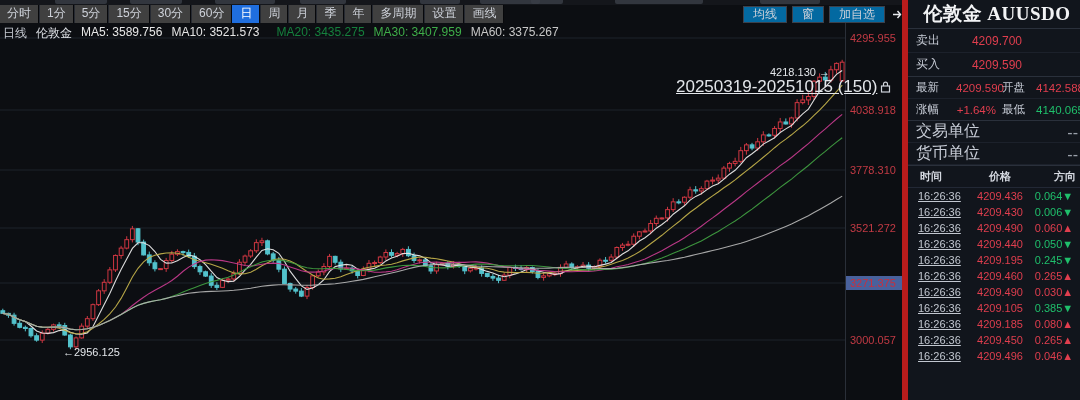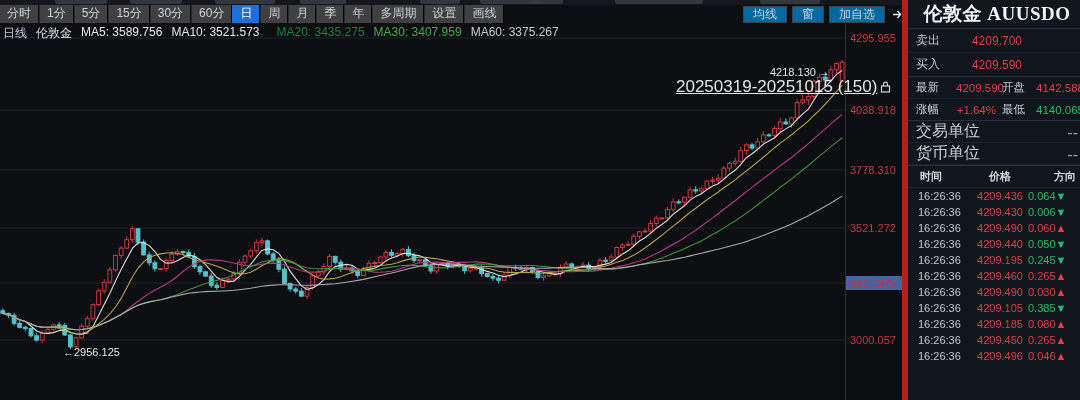--- a/index.html
+++ b/index.html
@@ -48,22 +48,22 @@
   .u-row{display:flex;align-items:flex-end;height:21px;padding:0 8px;border-bottom:1px solid #1c212b;
          font-size:16px;}
   .u-row .val{margin-left:auto;color:#9aa0aa;}
   .sep{border-top:1px solid #2a303b;margin-top:-1px;}
   #tickhead{display:grid;grid-template-columns:52px 1fr 48px;height:21px;align-items:center;
             padding:0 10px 0 12px;border-top:1px solid #2a303b;border-bottom:1px solid #222835;
             font-size:11px;font-weight:bold;color:#d4d8e0;}
   #tickhead .c2{text-align:center;} #tickhead .c3{text-align:right;}
   .t-row{display:grid;grid-template-columns:54px 1fr 52px;height:16px;align-items:center;
          padding:0 6px 0 10px;font-size:11px;}
-  .t-row .time{color:#c2c7d0;} .t-row .price{text-align:center;color:#e03e4e;}
-  .t-row .dir{text-align:left;}
+  .t-row .time{color:#c2c7d0;text-decoration:underline;} .t-row .price{text-align:center;color:#e03e4e;}
+  .t-row .dir{text-align:center;}
   .red{color:#e03e4e;} .green{color:#1fbf6b;} .white{color:#e8eaee;}
   .lbl{color:#c7ccd6;}
 </style>
 </head>
 <body>
 
 <div id="app">
   <div id="topsliver">
       <div class="frag" style="left: 55px; width: 52px;"></div>
       <div class="frag" style="left: 130px; width: 52px;"></div>

